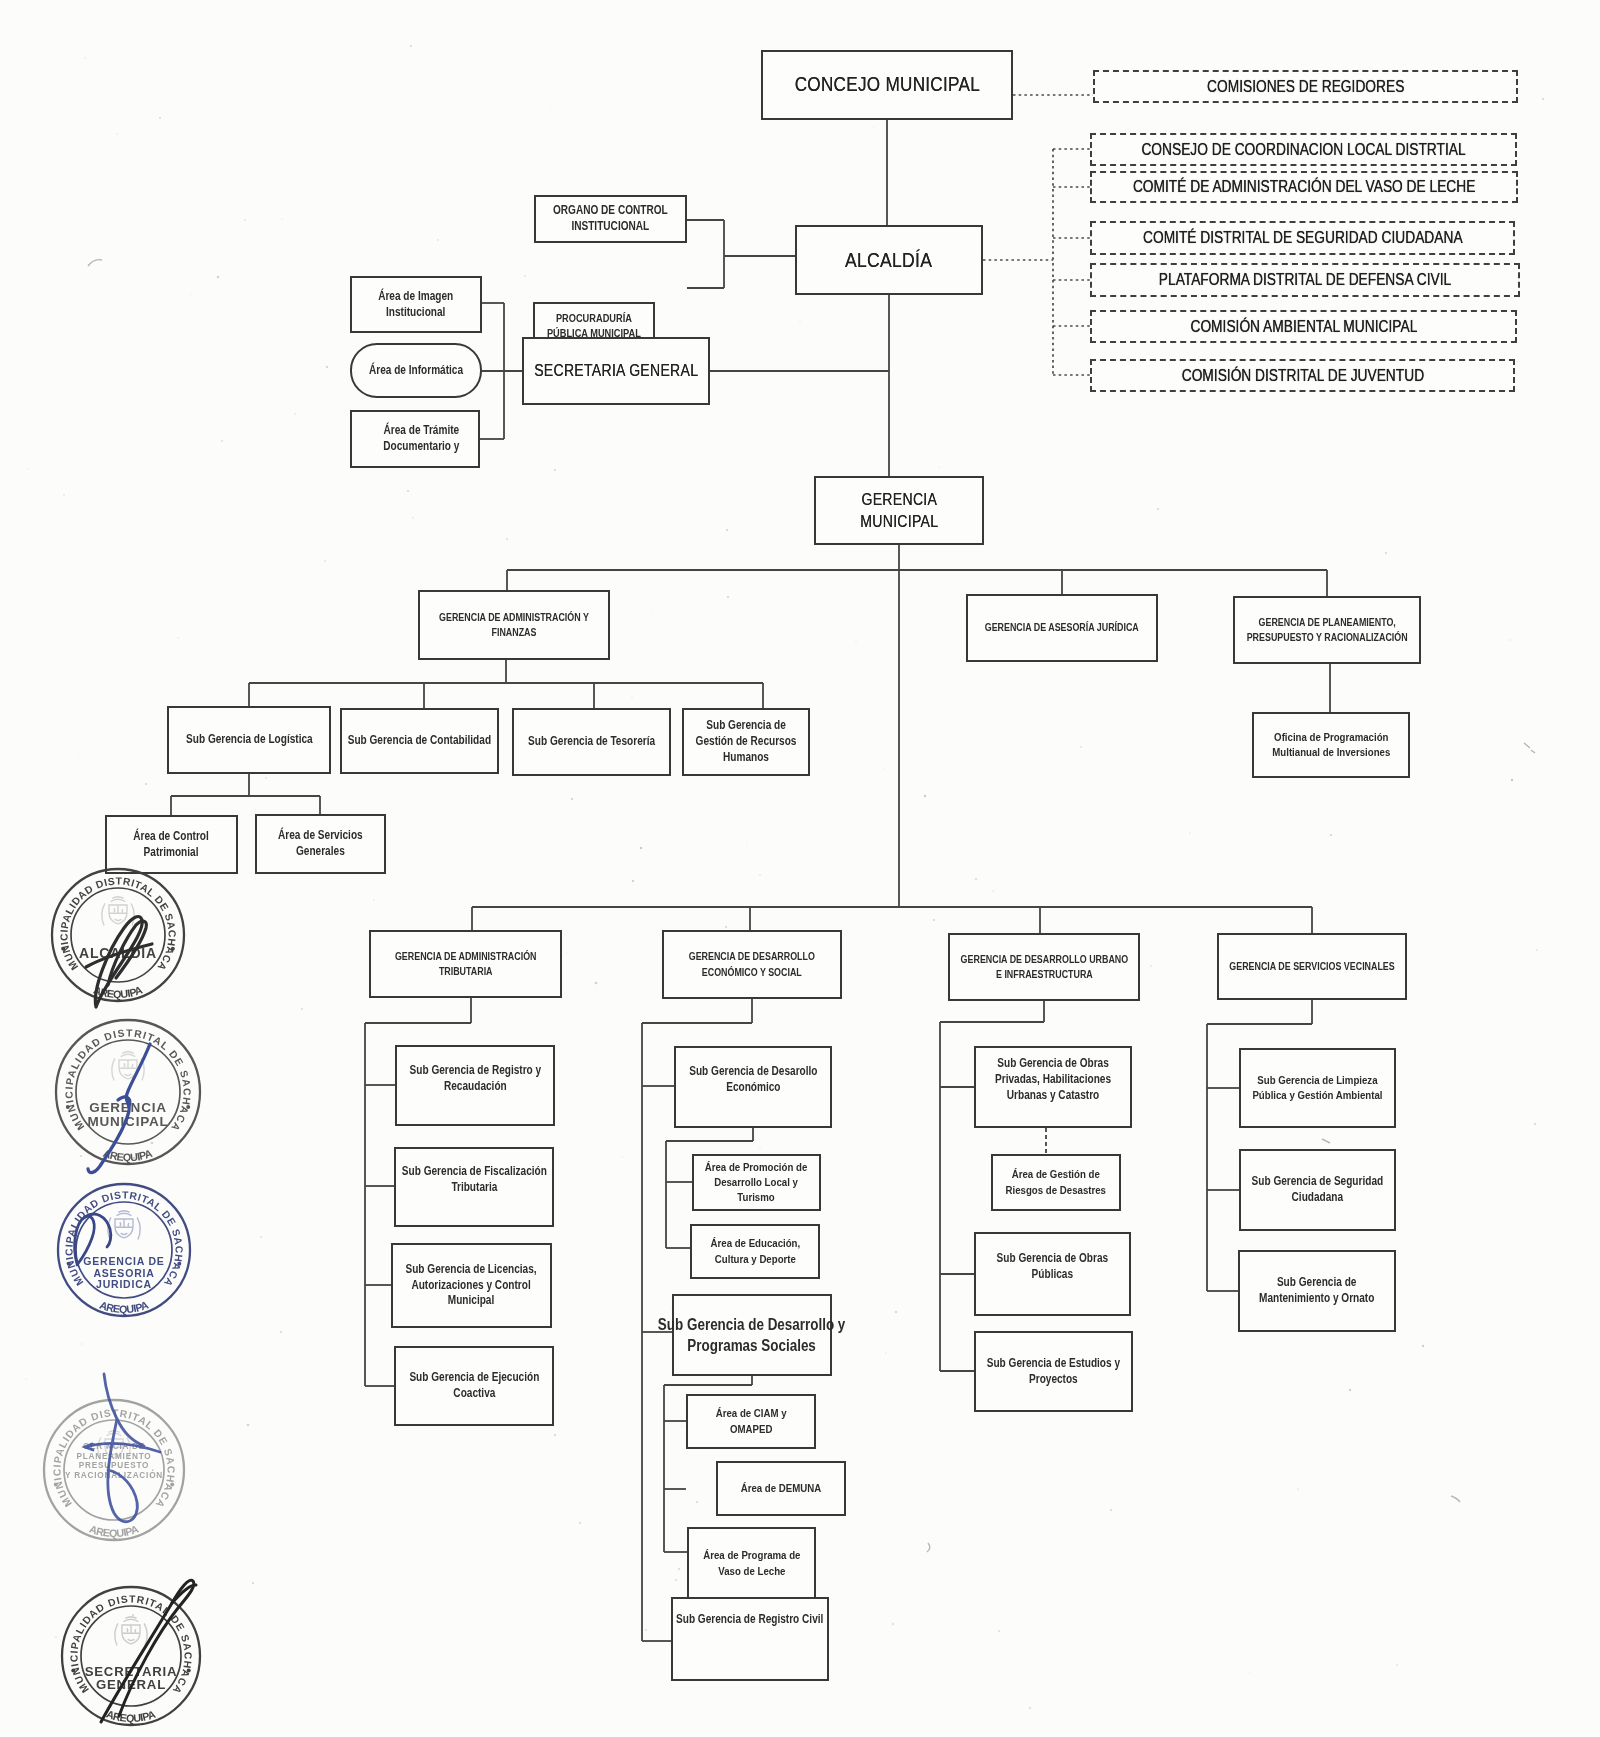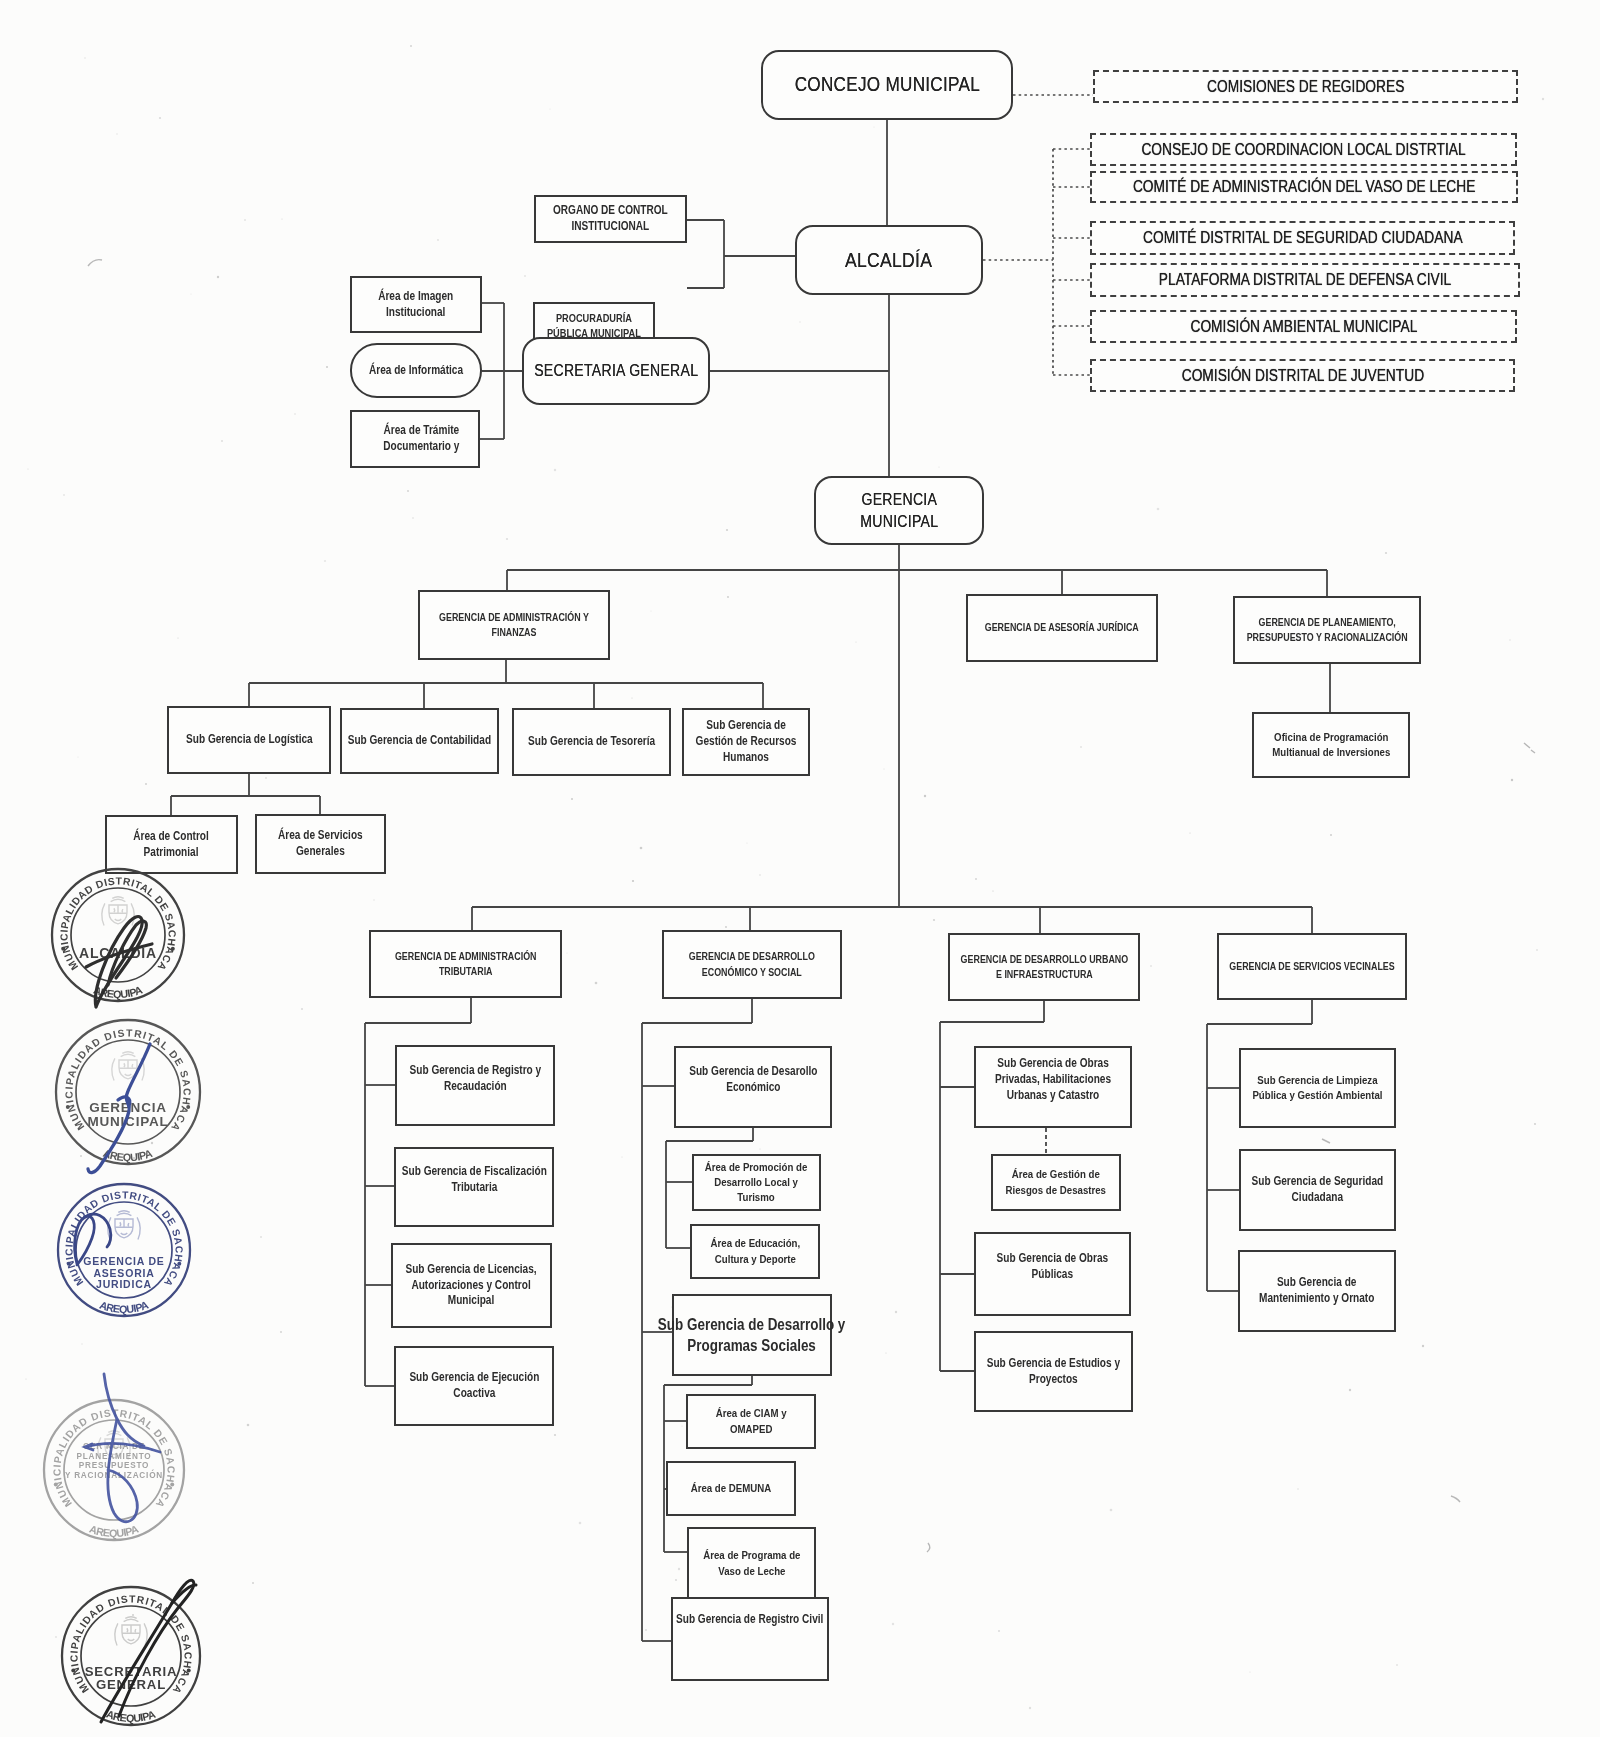--- a/index.html
+++ b/index.html
@@ -1,18 +1,18 @@
 <!DOCTYPE html>
 <html><head><meta charset="utf-8"><style>
 html,body{margin:0;padding:0;}
 #page{position:relative;width:1600px;height:1737px;background:#fcfcfb;overflow:hidden;will-change:transform;font-family:"Liberation Sans",sans-serif;}
 .lay{position:absolute;left:0;top:0;}
 .box{position:absolute;box-sizing:border-box;border:2px solid #383838;background:#fdfdfc;display:flex;align-items:center;justify-content:center;text-align:center;color:#2c2c2c;line-height:1.32;font-weight:bold;}
 .box span{display:inline-block;transform:scaleX(.84);transform-origin:center;white-space:nowrap;}
-.box.big{font-weight:normal;color:#222;text-shadow:0 0 .7px #333;letter-spacing:.3px;border-radius:18px;}
+.box.big{font-weight:normal;color:#222;text-shadow:0 0 .7px #333;letter-spacing:.3px;}
 .box.big span{transform:scaleX(.88);}
 .box.hdr span{transform:scaleX(.78);}
 .box.dash{border:2.2px dashed #3f3f3f;font-weight:normal;color:#1f1f1f;text-shadow:0 0 .8px #222;}
 .box.dash span{transform:scaleX(.86);}
 </style></head><body>
 <div id="page">
 <svg class="lay" width="1600" height="1737" viewBox="0 0 1600 1737">
       <circle cx="525" cy="276" r="1.0" fill="#8a8a8a" opacity="0.20"></circle>
       <circle cx="856" cy="642" r="0.5" fill="#8a8a8a" opacity="0.32"></circle>
       <circle cx="78" cy="757" r="0.6" fill="#8a8a8a" opacity="0.20"></circle>
@@ -295,21 +295,21 @@
     </div>
 <div class="box" style="left:690px;top:1224px;width:130px;height:55px;font-size:11.5px;">
       <span>Área de Educación,<br>Cultura y Deporte</span>
     </div>
 <div class="box" style="left:672px;top:1294px;width:160px;height:82px;font-size:16px;">
       <span>Sub Gerencia de Desarrollo y<br>Programas Sociales</span>
     </div>
 <div class="box" style="left:686px;top:1394px;width:130px;height:55px;font-size:11.5px;">
       <span>Área de CIAM y<br>OMAPED</span>
     </div>
-<div class="box" style="left:666px;top:1461px;width:130px;height:55px;font-size:11.5px;">
+<div class="box" style="left:716px;top:1461px;width:130px;height:55px;font-size:11.5px;">
       <span>Área de DEMUNA</span>
     </div>
 <div class="box" style="left:687px;top:1527px;width:129px;height:73px;font-size:11.5px;">
       <span>Área de Programa de<br>Vaso de Leche</span>
     </div>
 <div class="box" style="left:671px;top:1597px;width:158px;height:84px;font-size:12px;align-items:flex-start;padding-top:13px;">
       <span>Sub Gerencia de Registro Civil</span>
     </div>
 <div class="box" style="left:974px;top:1046px;width:158px;height:82px;font-size:12px;padding-bottom:14px;">
       <span>Sub Gerencia de Obras<br>Privadas, Habilitaciones<br>Urbanas y  Catastro</span>

